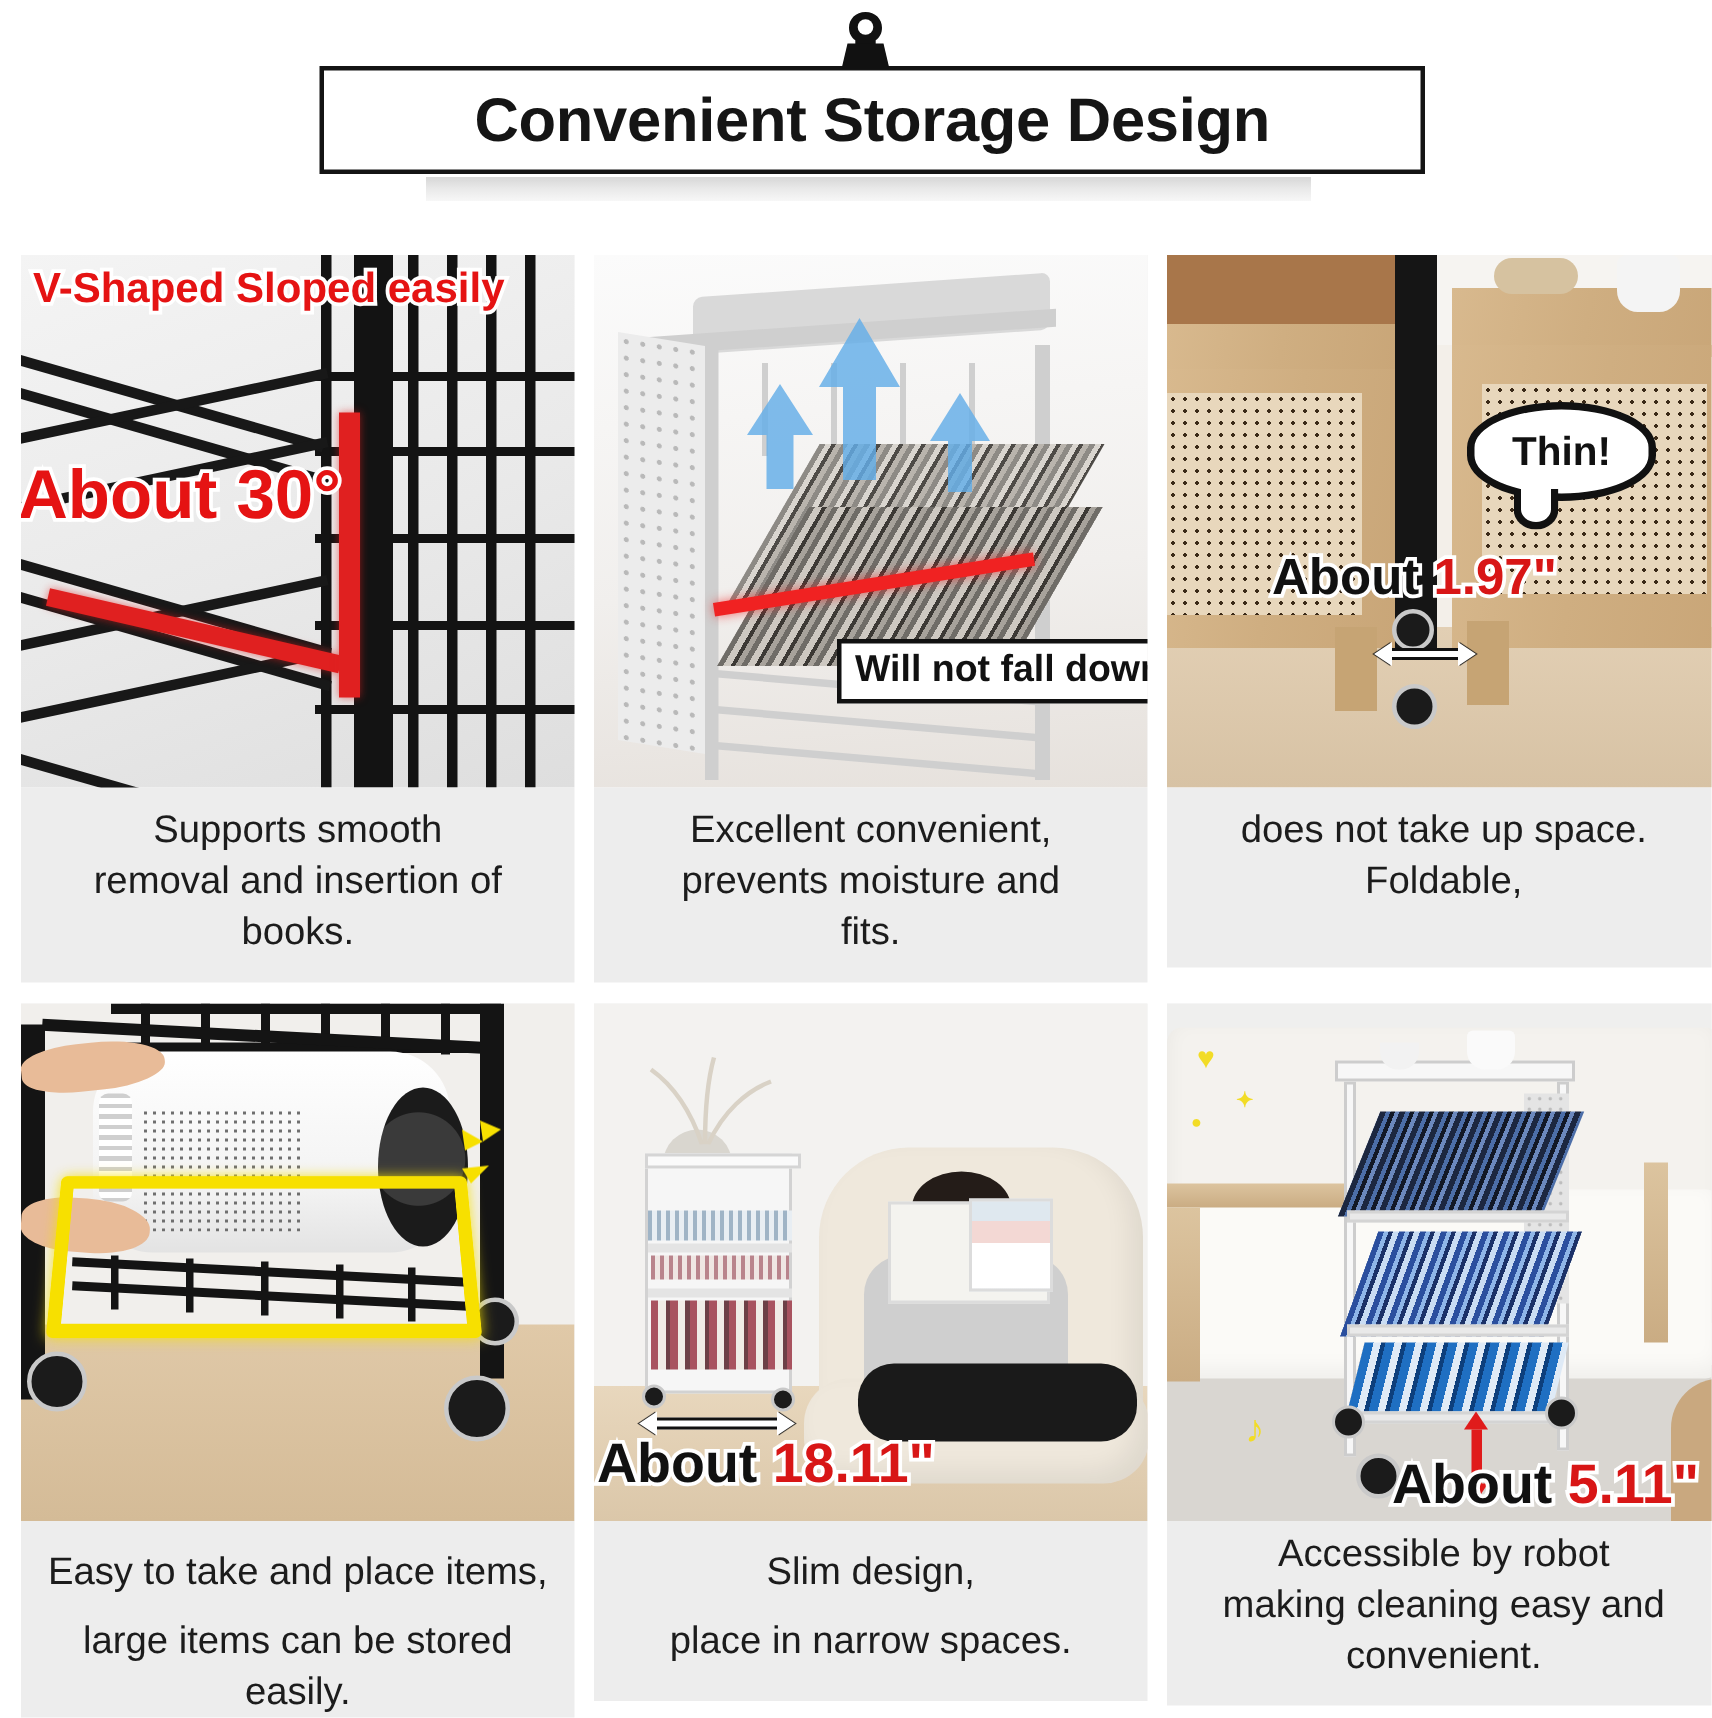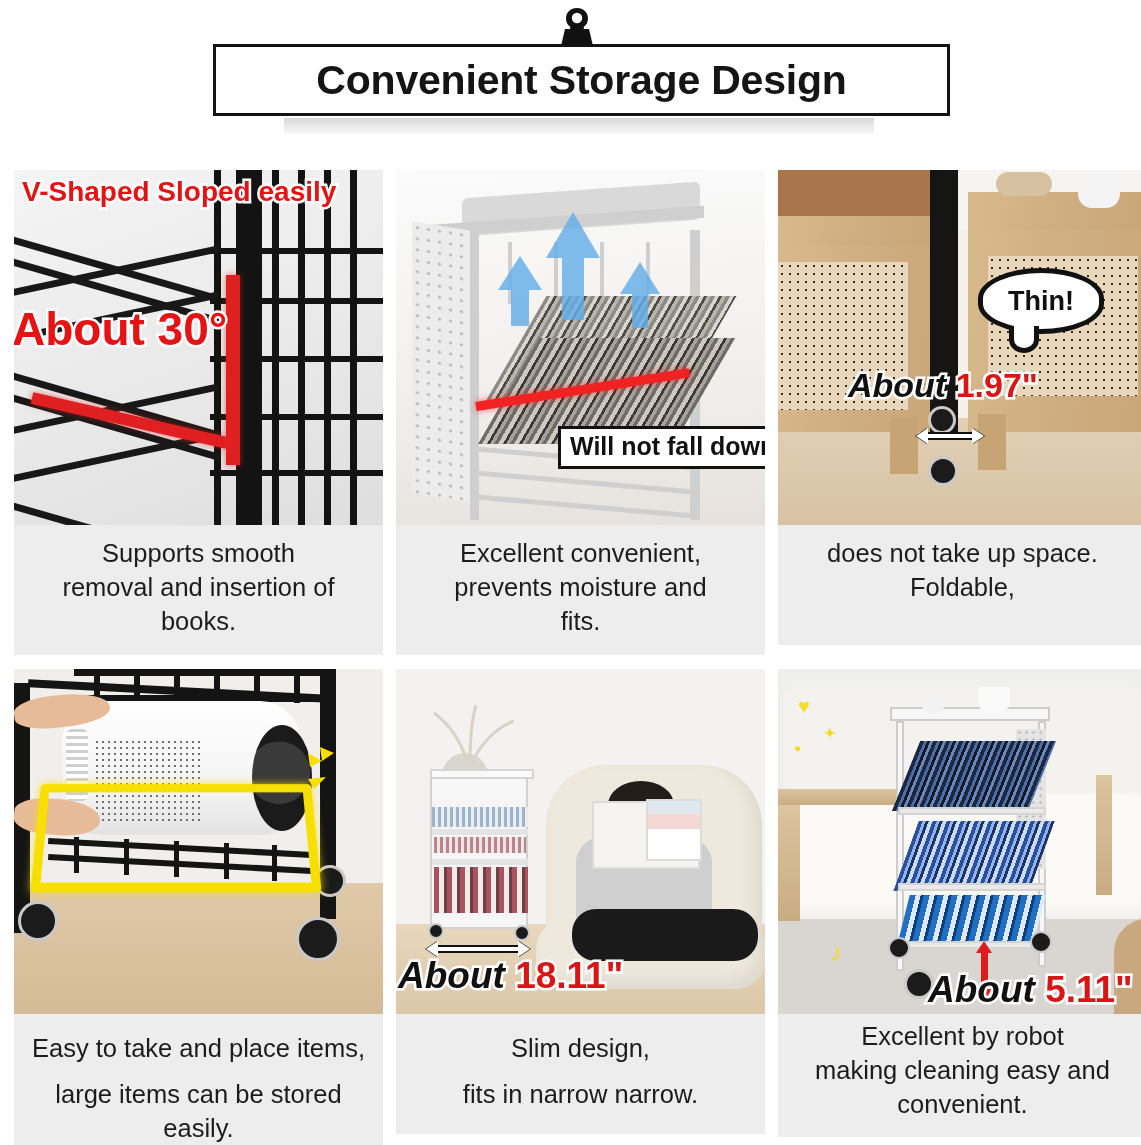--- a/index.html
+++ b/index.html
@@ -125,21 +125,21 @@
   }
   .ovl-blackred {
     position: absolute;
     font-weight: 800;
     white-space: nowrap;
     z-index: 6;
     -webkit-text-stroke: 5px #ffffff;
     paint-order: stroke fill;
     font-family: "Liberation Sans", sans-serif;
   }
-  .ovl-blackred .k { color: #111111; font-style: italic; }
+  .ovl-blackred .k { color: #111111; }
   .ovl-blackred .v { color: #d81616; }
 
   
   .p2-bg { position:absolute; inset:0; background: linear-gradient(175deg,#fbfbfb 0%,#f1efed 60%,#e6e1dc 100%); }
   .p2-top { position:absolute; background:#d9d9d9; border-radius:6px; }
   .p2-frame { position:absolute; background:#cfcfcf; }
   .p2-peg { position:absolute; background:#e2e2e2; }
   .p2-book { position:absolute; transform-origin: bottom center; }
   .p2-redline {
     position:absolute;
@@ -485,21 +485,21 @@
         <div class="tipL"></div>
         <div class="bar"></div>
         <div class="tipR"></div>
       </div>
       <div class="ovl-blackred" style="left:2px;top:286px;font-size:37px;">
         <span class="k">About </span><span class="v">18.11"</span>
       </div>
     </div>
     <div class="caption c2">
       <div style="padding:6px 0">Slim design,</div>
-      <div style="padding:6px 0">fits in narrow narrow.</div>
+      <div style="padding:6px 0">place in narrow spaces.</div>
     </div>
   </div>
 
   <div class="cell">
     <div class="photo h2">
       <div class="p6-bg"></div>
       <div class="p6-rug"></div>
 
       <div class="p6-sofa" style="left:0;top:16px;width:369px;height:198px;"></div>
       <div class="p6-sofa" style="left:0;top:124px;width:369px;height:126px;background:#fbfaf7;"></div>
@@ -537,19 +537,19 @@
       <div class="arrow-v" style="left:198px;top:272px;height:60px;">
         <div class="tipU"></div>
         <div class="barv"></div>
         <div class="tipD"></div>
       </div>
       <div class="ovl-blackred" style="left:150px;top:300px;font-size:37px;">
         <span class="k">About </span><span class="v">5.11"</span>
       </div>
     </div>
     <div class="caption c2" style="padding-top:6px">
-      <div>Excellent by robot</div>
+      <div>Accessible by robot</div>
       <div>making cleaning easy and</div>
       <div>convenient.</div>
     </div>
   </div>
 
 </div>
 
 </body></html>

